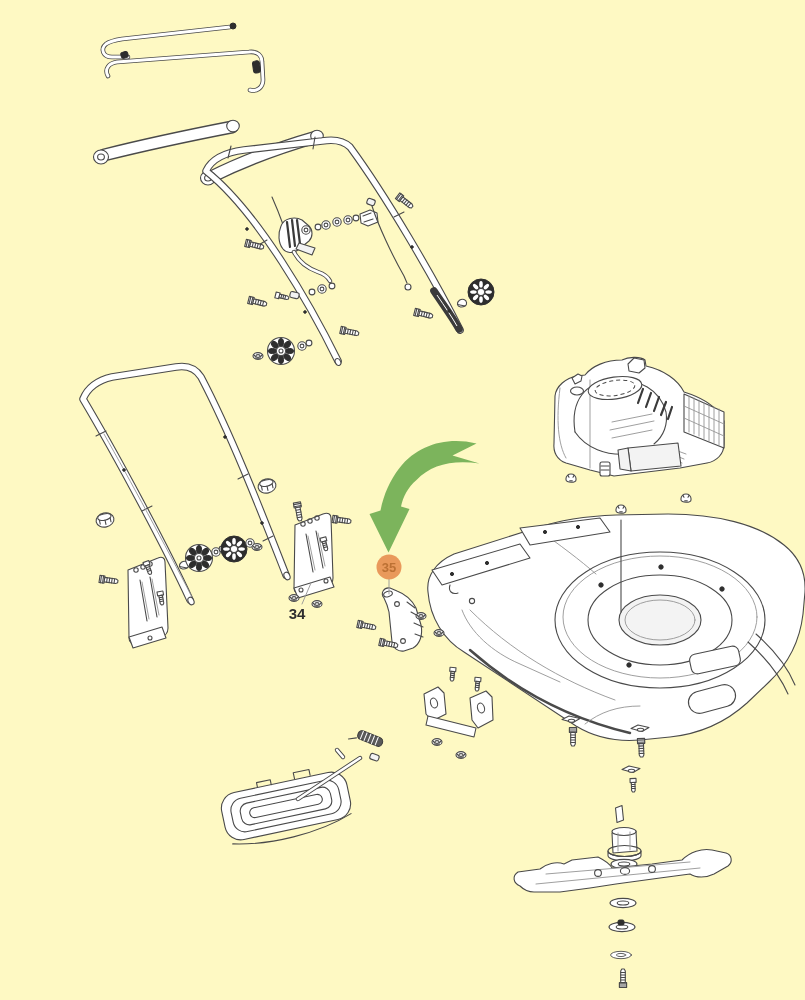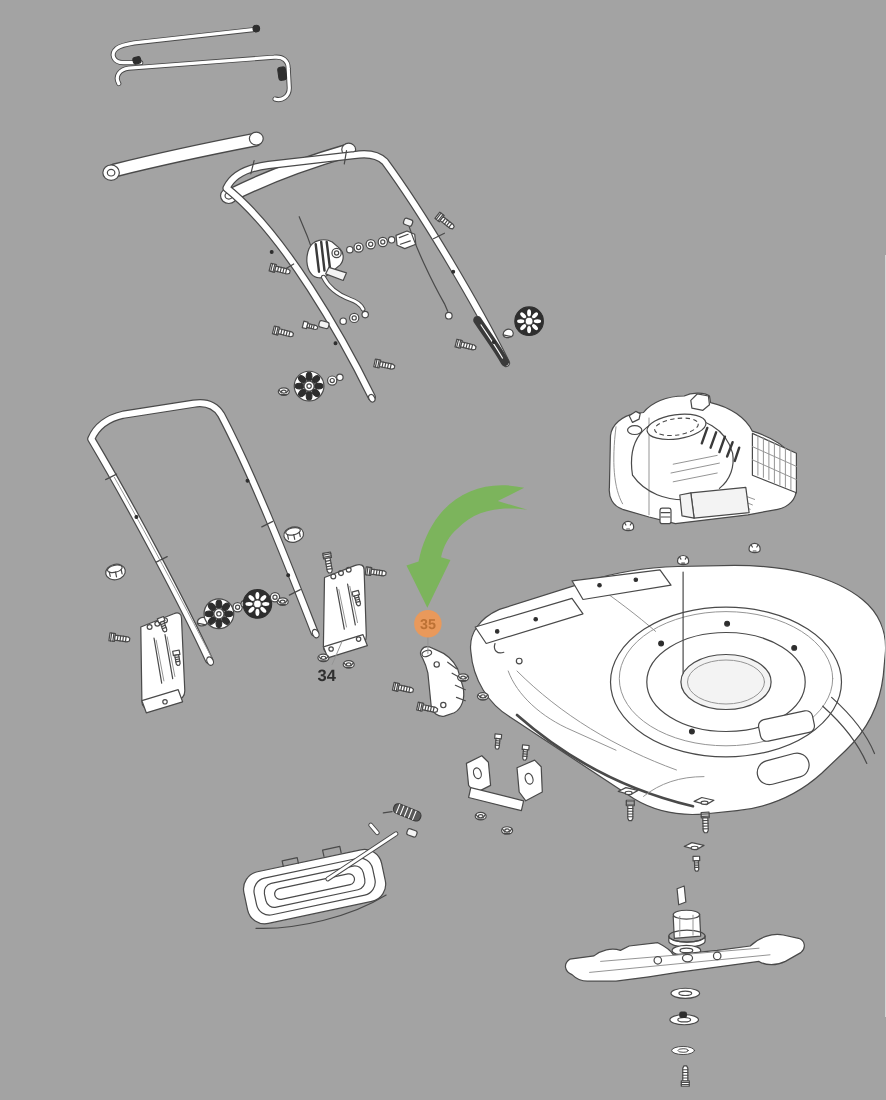--- a/index.html
+++ b/index.html
@@ -1,16 +1,16 @@
 <!DOCTYPE html>
 <html><head>
 <meta charset="utf-8">
 <style>
   html,body{margin:0;padding:0;background:#ffffff;}
-  .stage{position:relative;width:805px;height:1000px;background:#a3a3a3;overflow:hidden;
+  .stage{position:relative;width:805px;height:1000px;background:#fef9c3;overflow:hidden;
          font-family:"Liberation Sans",sans-serif;}
   svg{position:absolute;left:0;top:0;}
   .ln{fill:none;stroke:#4a4a4a;stroke-width:1.1;stroke-linecap:round;stroke-linejoin:round;}
   .lt{fill:none;stroke:#949494;stroke-width:0.9;stroke-linecap:round;}
   .lnf{fill:#ffffff;stroke:#4a4a4a;stroke-width:1.1;stroke-linecap:round;stroke-linejoin:round;}
   .lgf{fill:#f3f3f3;stroke:#4a4a4a;stroke-width:1.1;stroke-linejoin:round;}
   .tube-o{fill:none;stroke:#4a4a4a;stroke-width:7.6;stroke-linecap:round;stroke-linejoin:round;}
   .tube-i{fill:none;stroke:#ffffff;stroke-width:5.4;stroke-linecap:round;stroke-linejoin:round;}
   .tube-o.thin{stroke-width:4.6}.tube-i.thin{stroke-width:2.9}
   .tube-o.thick{stroke-width:13}.tube-i.thick{stroke-width:10.4}

